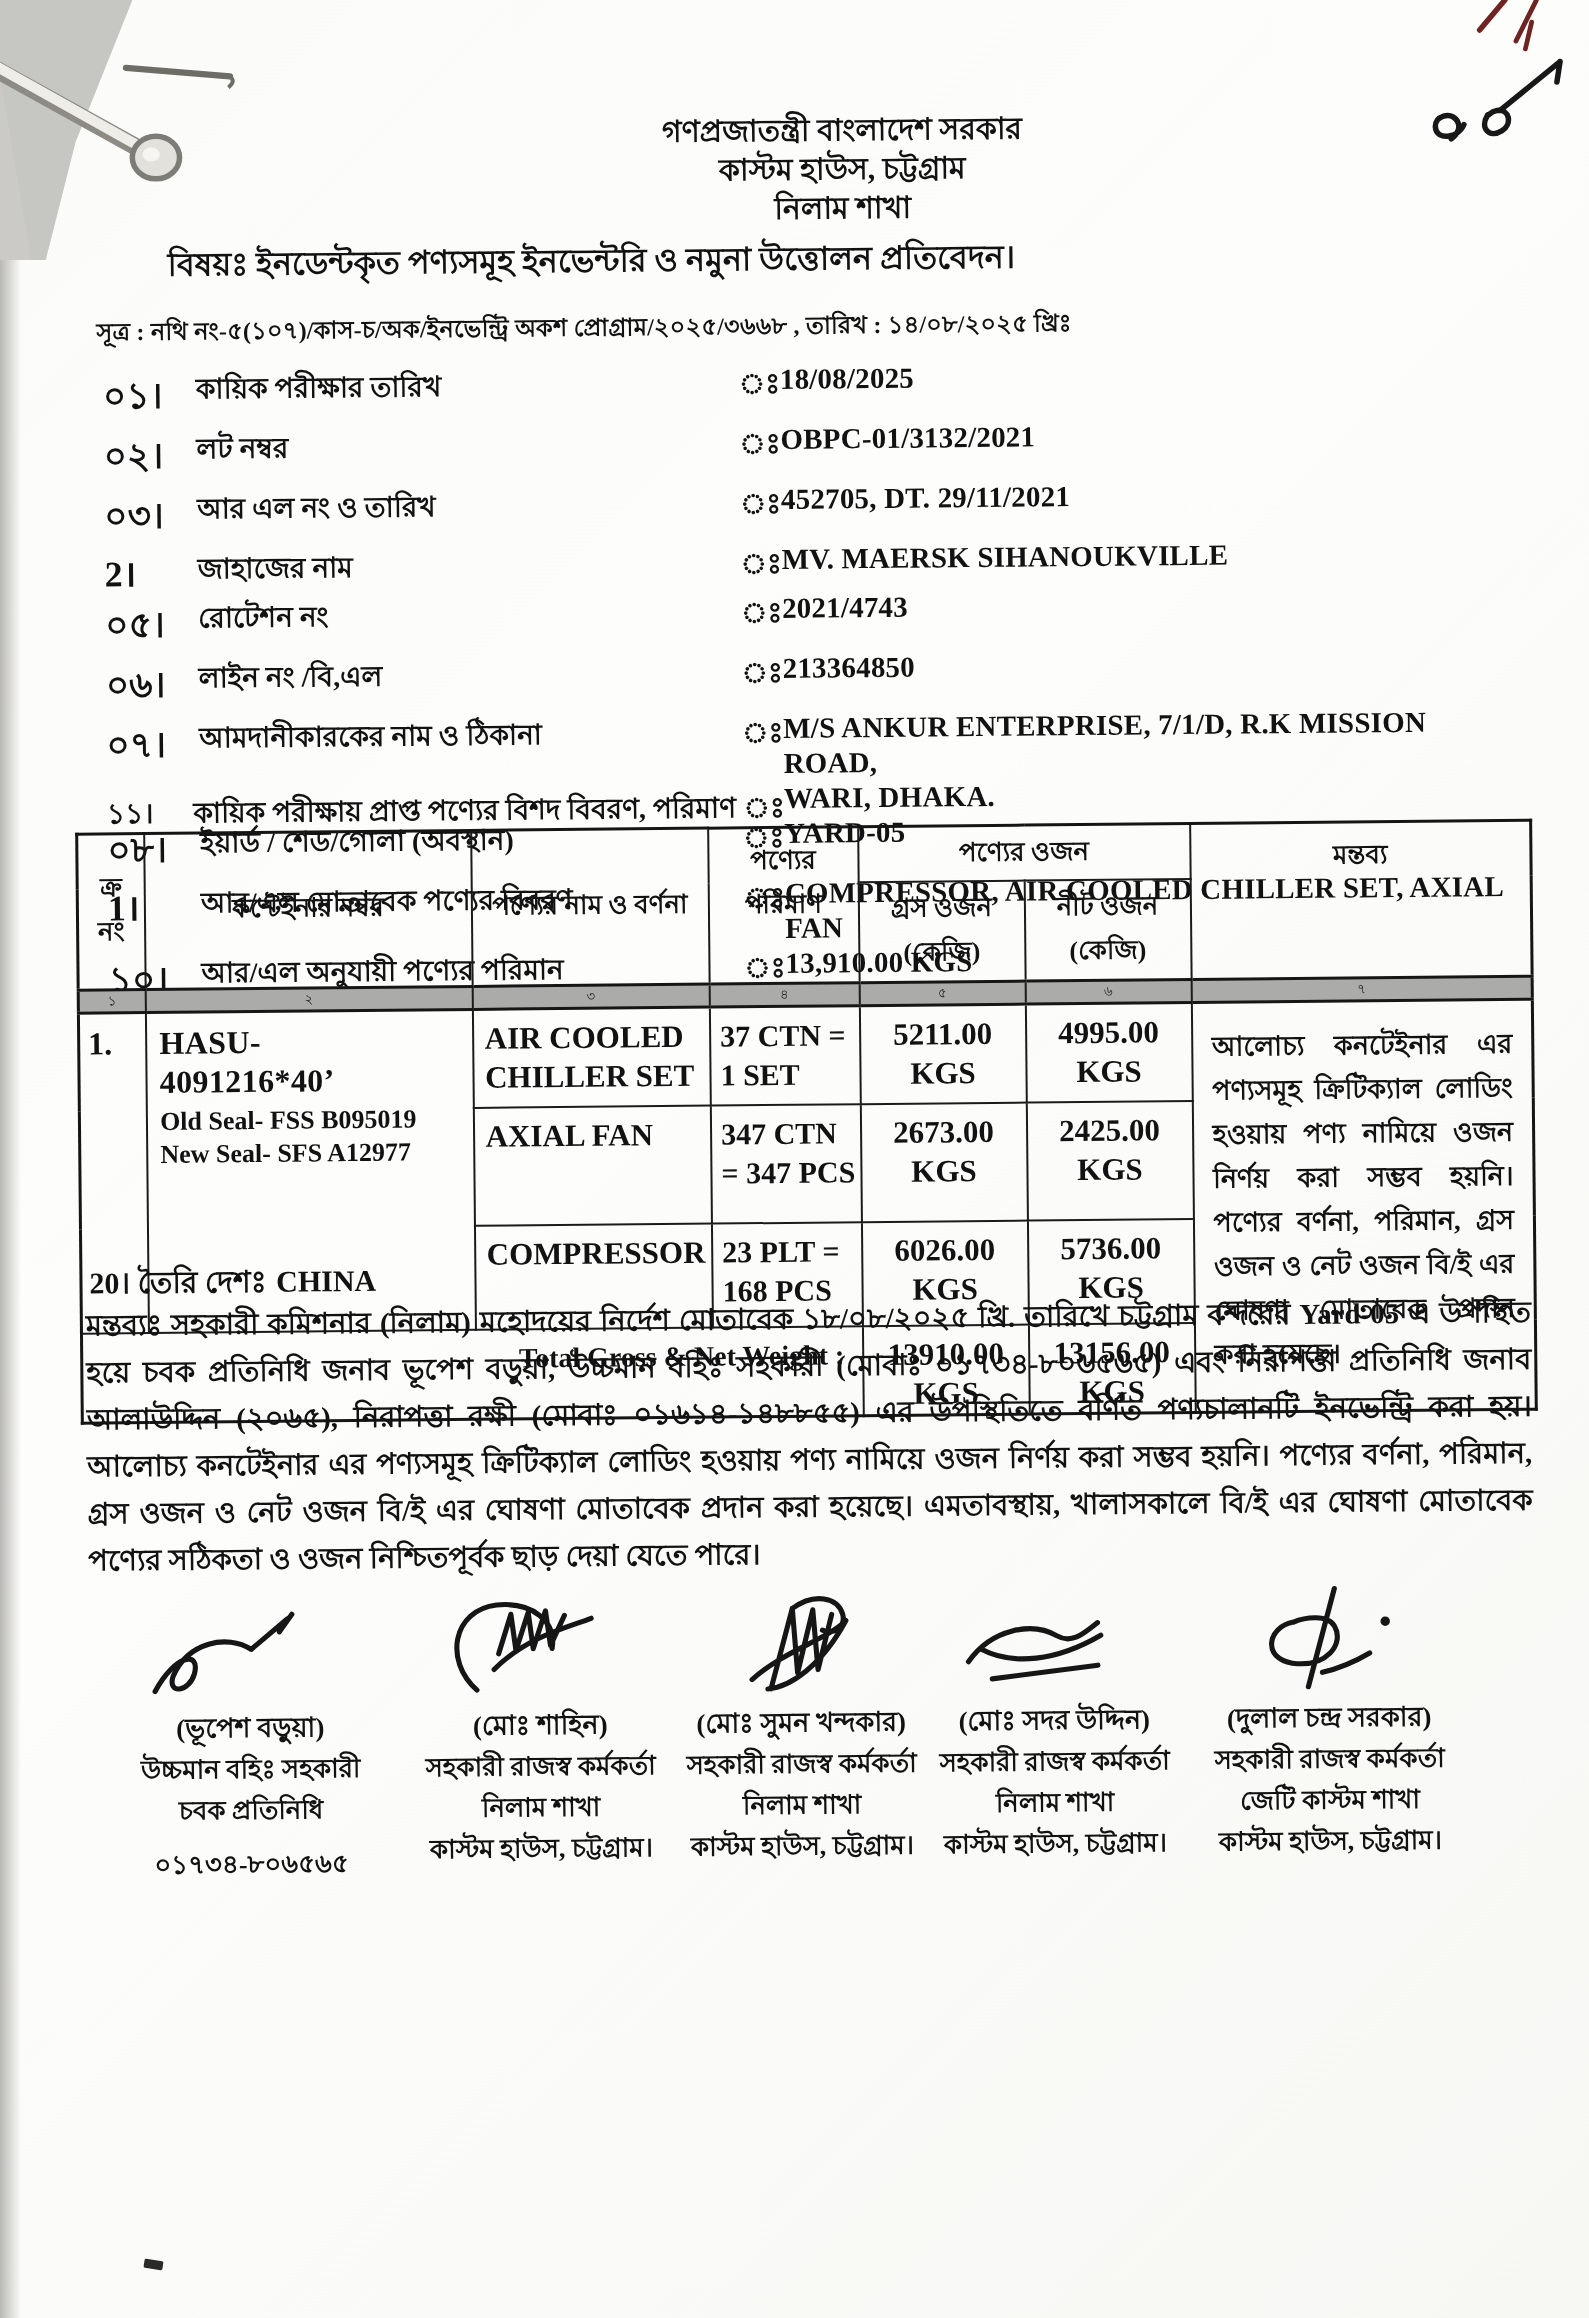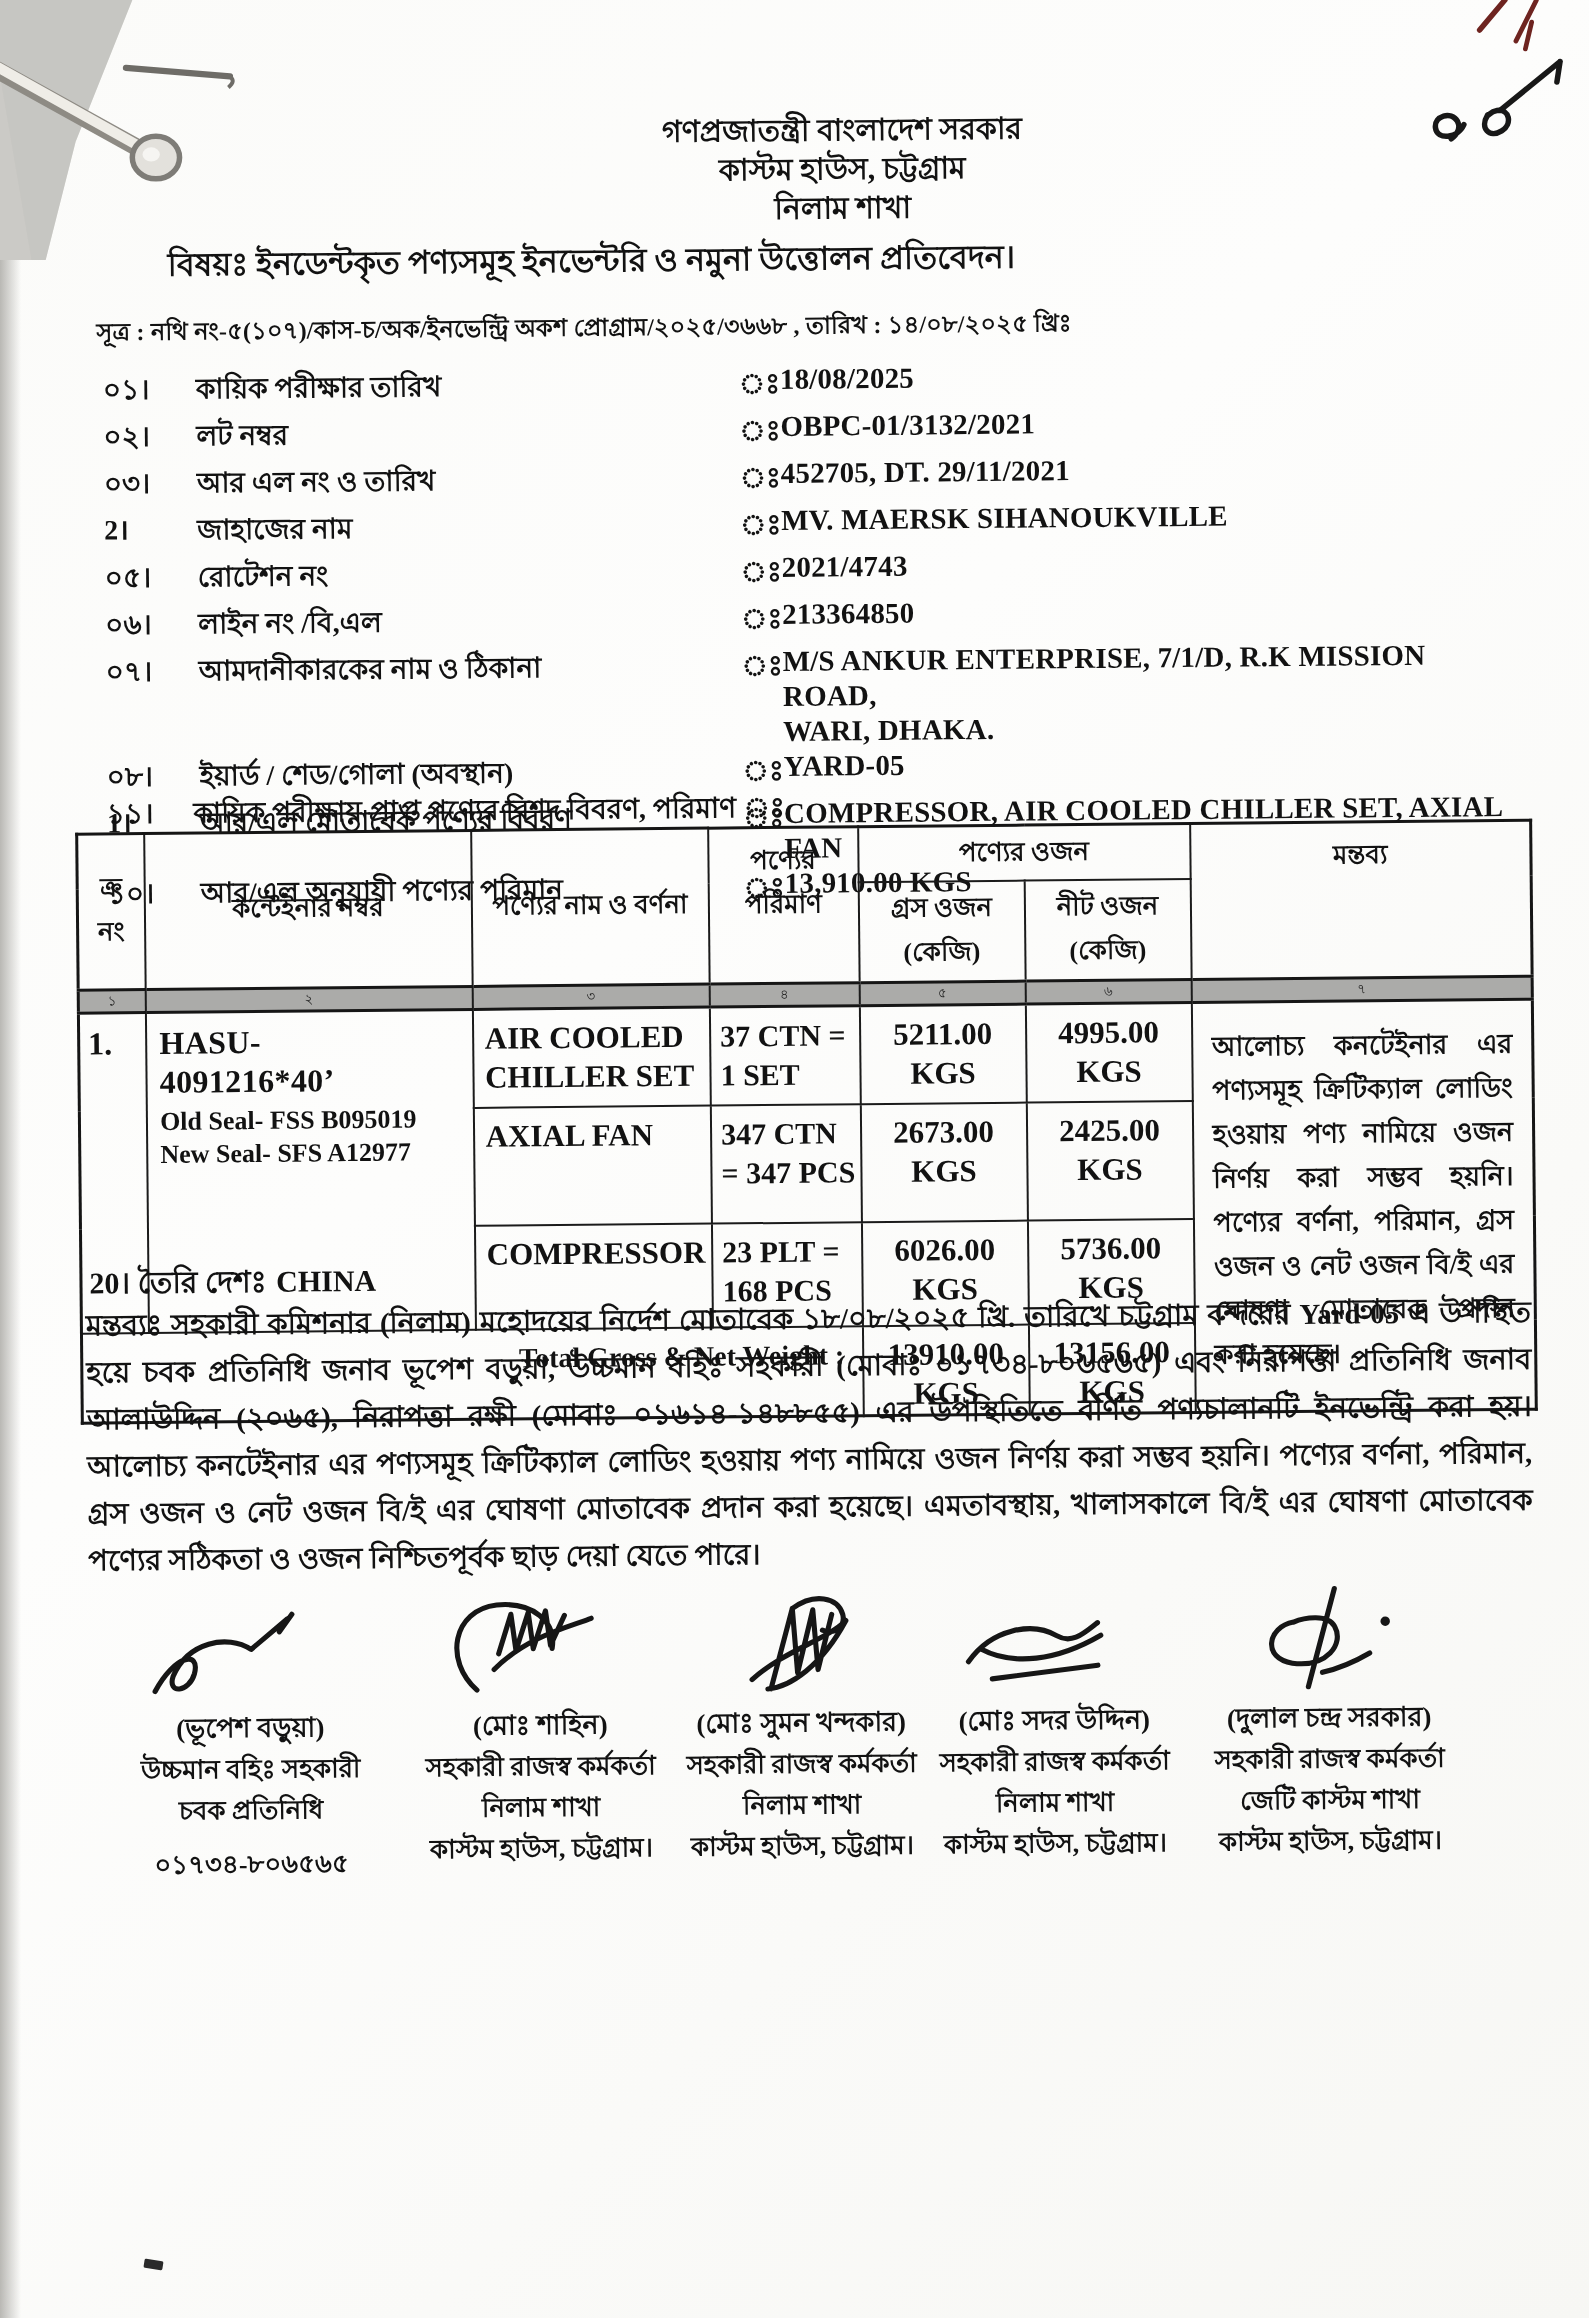--- a/index.html
+++ b/index.html
@@ -20,21 +20,21 @@
     transform:rotate(-0.55deg);transform-origin:55% 8%;
   }
   
   .doc-header{position:absolute;top:110px;left:95px;right:0;text-align:center;font-weight:bold;}
   .doc-header .h-line{font-size:30px;line-height:39px;}
   .subject{position:absolute;top:233px;left:167px;font-size:32px;font-weight:bold;}
   .reference{position:absolute;top:306px;left:95px;font-size:24px;font-weight:bold;letter-spacing:0.2px;}
   
   .fields{position:absolute;top:361px;left:101px;width:1420px;}
   .f-row{display:flex;align-items:flex-start;min-height:37px;}
-  .f-no{width:93px;font-size:28px;font-weight:bold;flex:0 0 auto;}
+  .f-no{width:93px;font-size:36px;font-weight:bold;flex:0 0 auto;}
   .f-label{width:543px;font-size:28px;font-weight:bold;flex:0 0 auto;}
   .f-colon{width:41px;text-align:center;font-size:28px;font-weight:bold;flex:0 0 auto;}
   .f-value{flex:1;font-size:29px;font-weight:bold;white-space:pre-line;line-height:35px;letter-spacing:0.2px;}
   .item11{position:absolute;top:785px;left:101px;font-size:28px;font-weight:bold;}
   .item11 .no{margin-right:33px;}
   
   table.inv{
     position:absolute;top:825px;left:69px;width:1453px;
     border-collapse:collapse;table-layout:fixed;
   }

